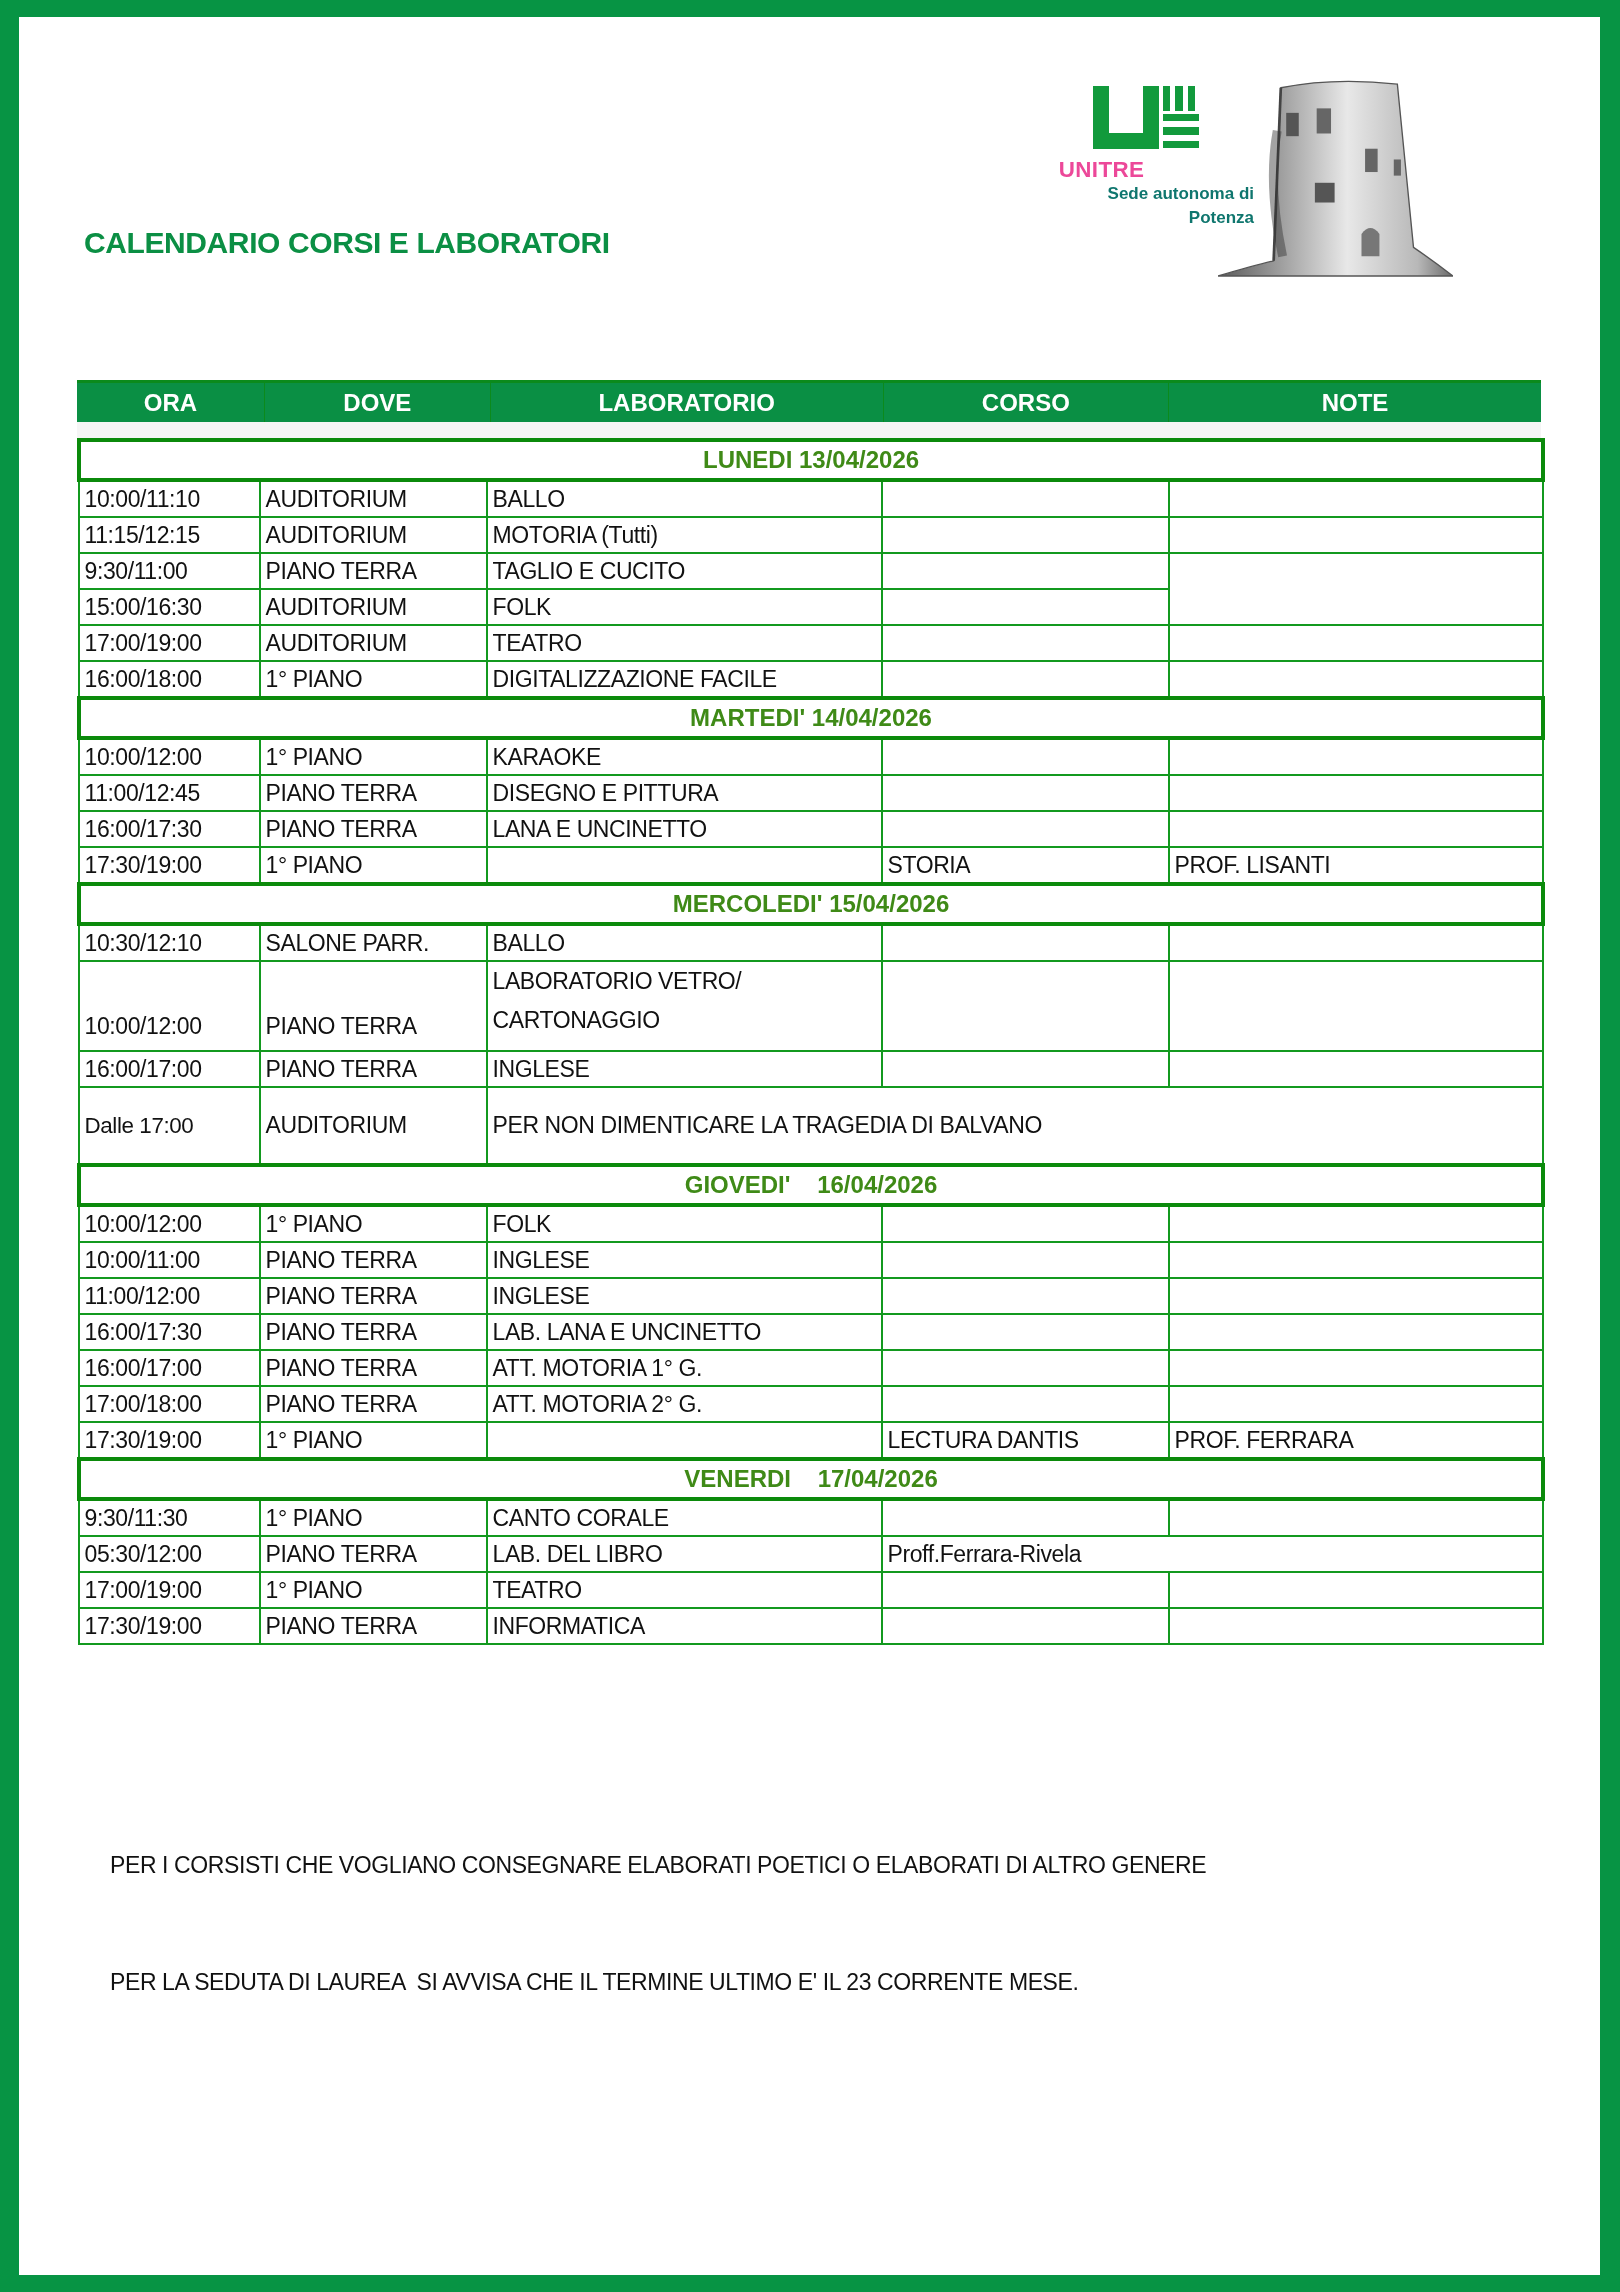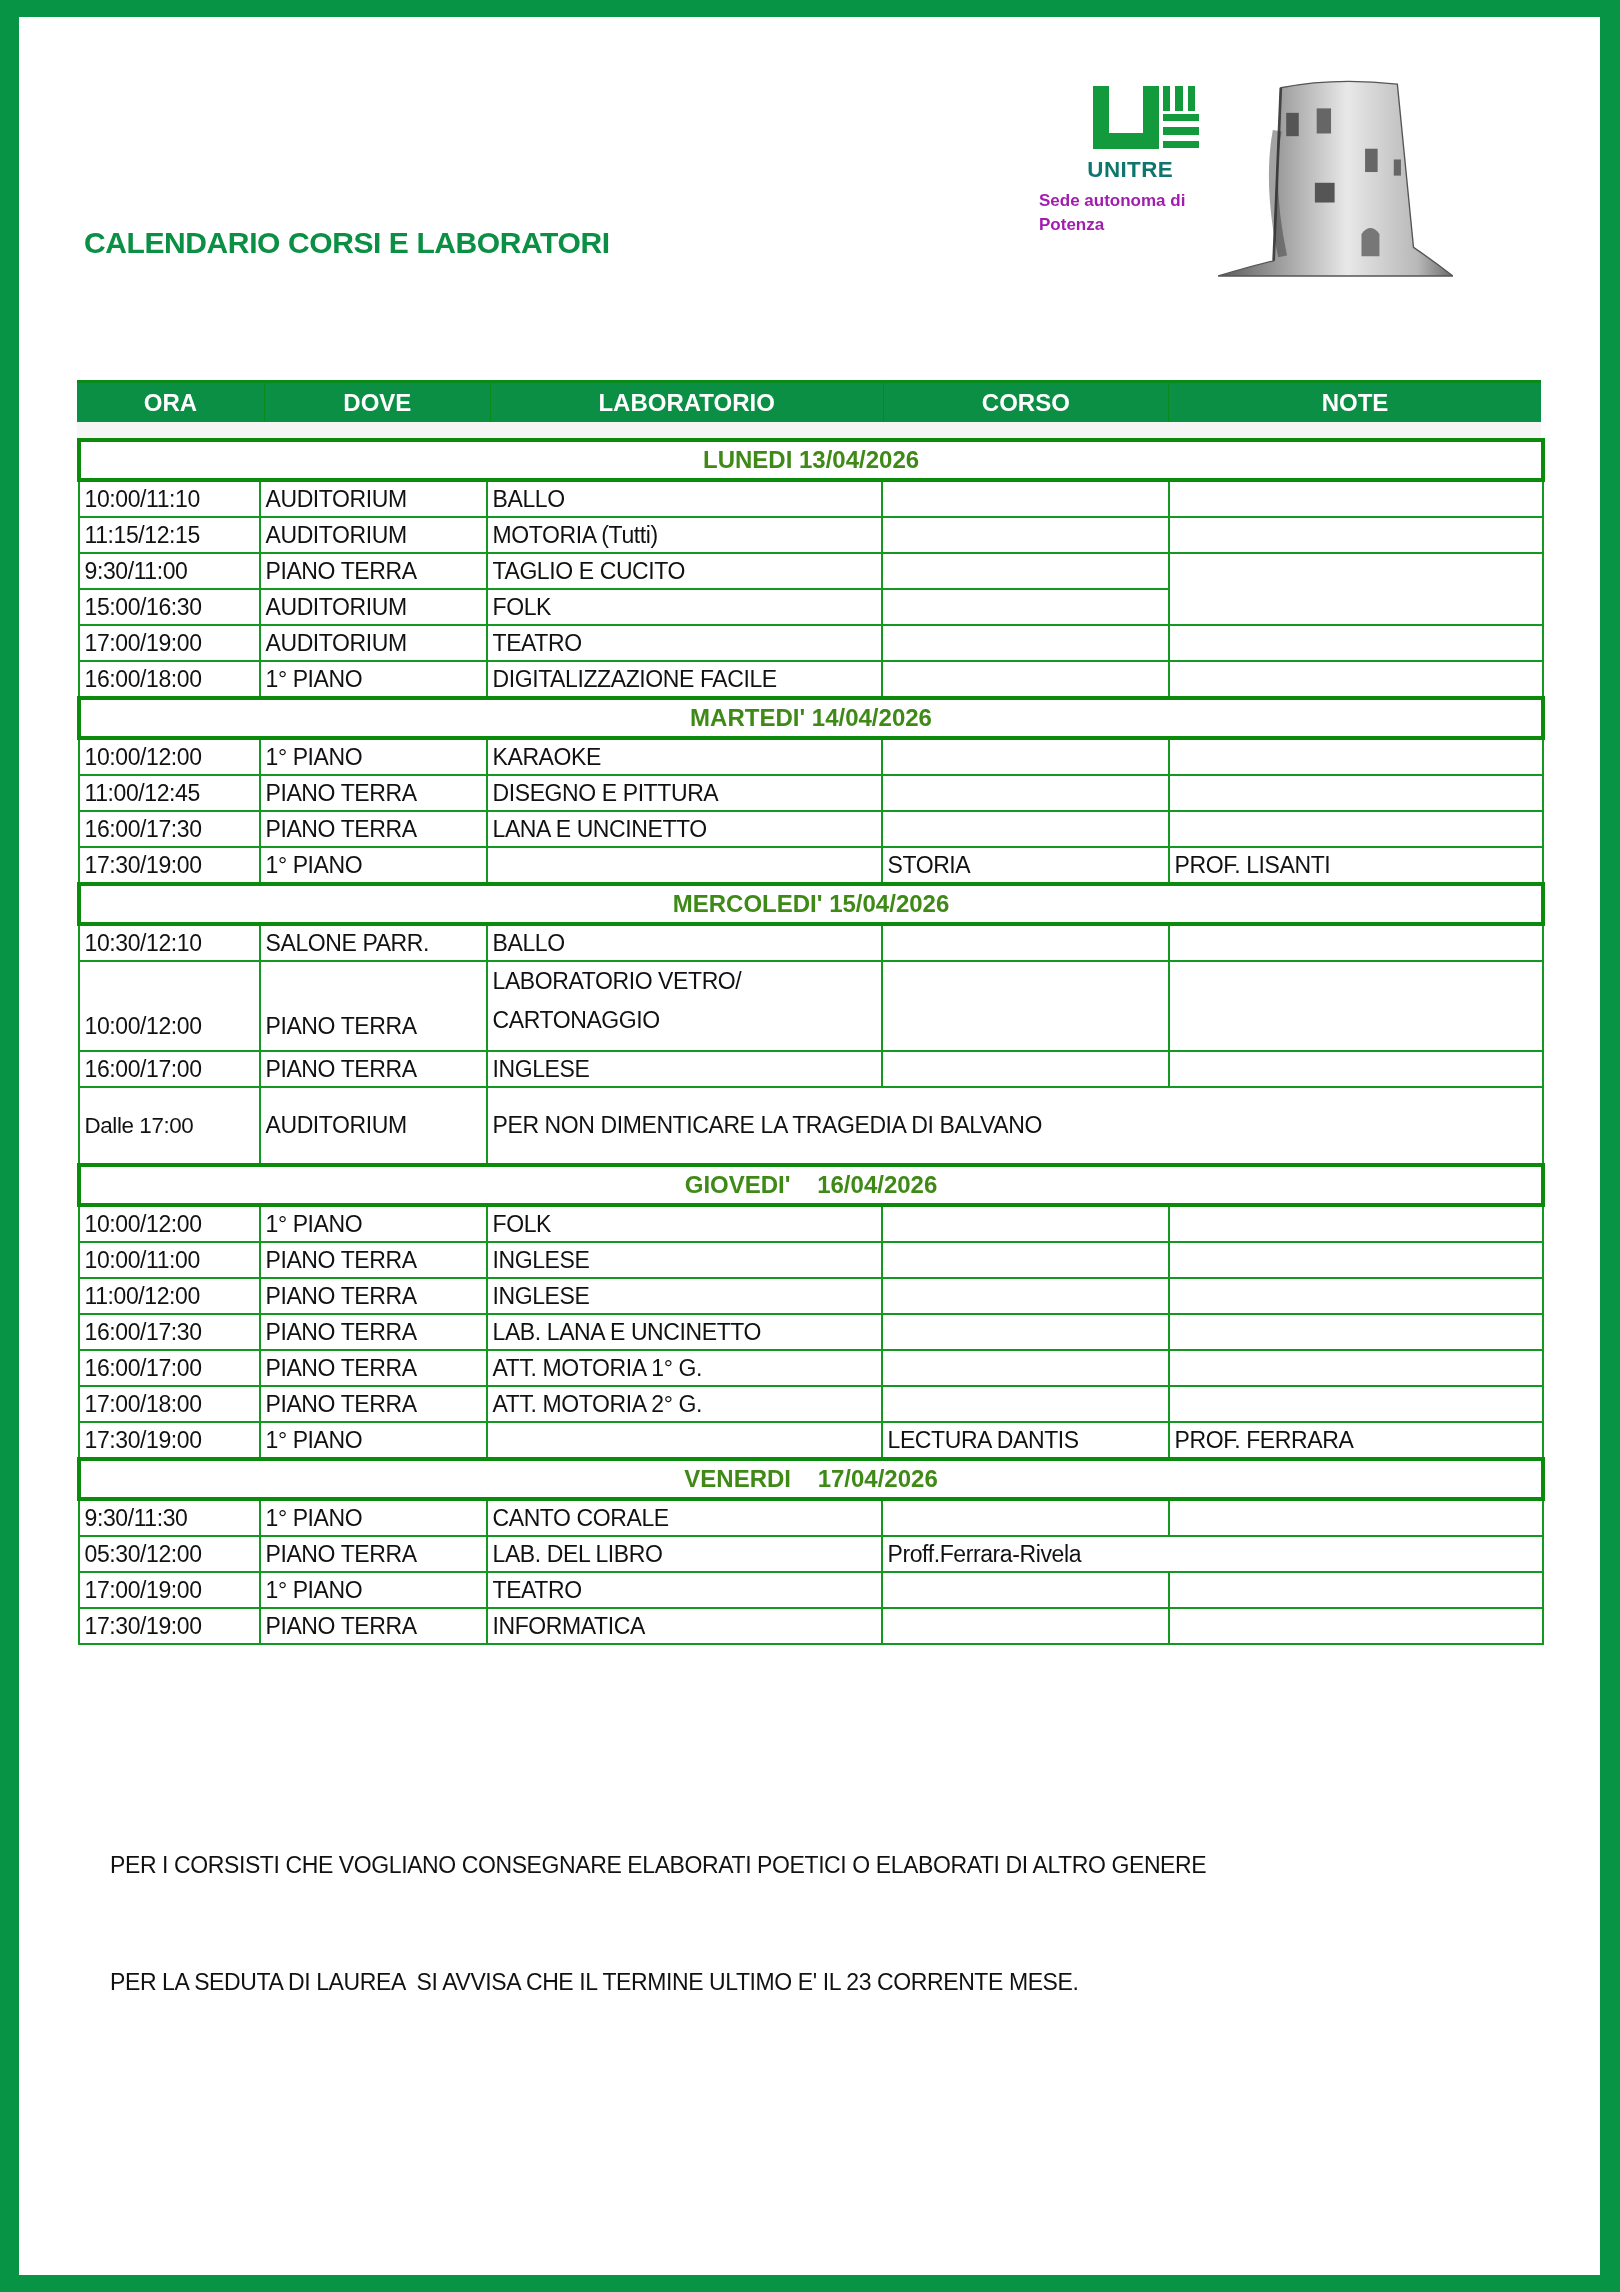--- a/index.html
+++ b/index.html
@@ -27,26 +27,26 @@
     position: absolute; left: 54px; top: 10.7px; width: 66px; height: 63px;
     box-sizing: border-box; border: 16px solid #129a3c; border-top: none;
   }
   .logo-bars-v { position: absolute; left: 124px; top: 10.7px; width: 32px; height: 25px;
     display: flex; justify-content: space-between; }
   .logo-bars-v span { display: block; width: 7.2px; height: 100%; background: #129a3c; }
   .logo-bars-h { position: absolute; left: 124px; top: 39px; width: 36px; height: 34px;
     display: flex; flex-direction: column; justify-content: space-between; }
   .logo-bars-h span { display: block; height: 7.2px; width: 100%; background: #129a3c; }
   .logo-name {
-    position: absolute; left: 19.7px; top: 82px; width: 143px; text-align: center;
-    font-size: 22.4px; font-weight: bold; color: #0f766e; letter-spacing: 0.4px;
+    position: absolute; left: 19.7px; top: 82px; width: 143px; 
+    font-size: 22.4px; font-weight: bold; color: #ec4899; letter-spacing: 0.4px;
   }
   .logo-sub {
-    position: absolute; left: 0; top: 114px; width: 215px; text-align: left;
-    font-size: 17px; font-weight: bold; color: #a21caf; line-height: 24px;
+    position: absolute; left: 0; top: 107px; width: 215px; text-align: right;
+    font-size: 17px; font-weight: bold; color: #0f766e; line-height: 24px;
   }
   .tower { position: absolute; left: 179px; top: 1.8px; width: 235px; height: 208px; }
 
   
   .sched {
     position: absolute; left: 77px; top: 380px; width: 1464px;
   }
   .hdr {
     display: flex; height: 42px; background: #0a8f44;
     border-top: 3.6px solid #0b8a1c; box-sizing: border-box;

